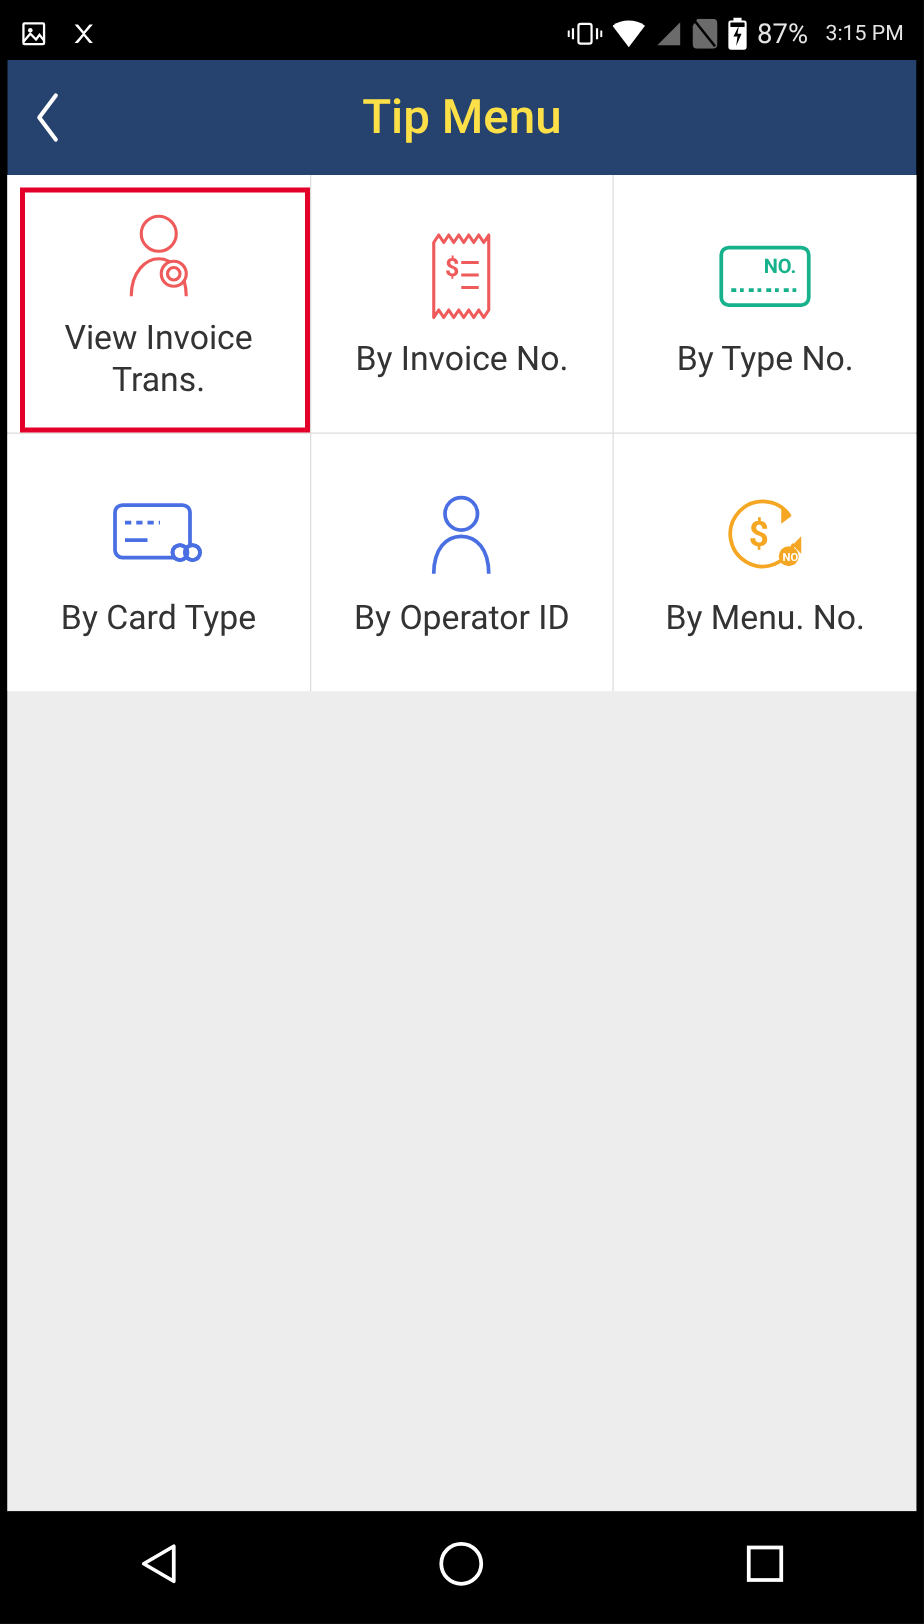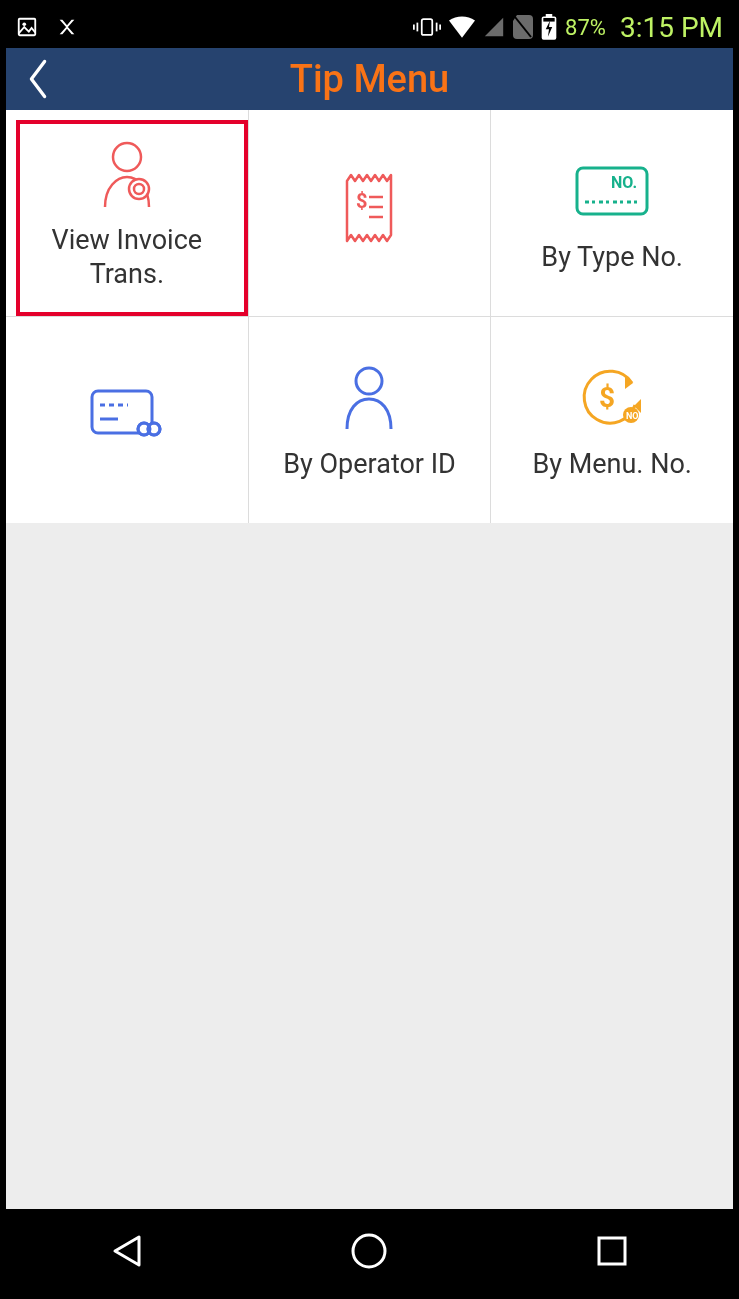--- a/index.html
+++ b/index.html
@@ -7,34 +7,34 @@
   .device {
     width: 739px; height: 1299px;
     border: 6px solid #000;
     background: #000;
     position: relative;
     display: flex; flex-direction: column;
   }
   .status-bar {
     height: 42px;
     background: #000;
-    color: #bef264;
+    color: #e5e5e5;
     display: flex; align-items: center;
     padding: 0 10px;
     font-size: 22px;
     justify-content: space-between;
   }
   .status-left { display: flex; align-items: center; gap: 18px; }
   .status-right { display: flex; align-items: center; gap: 8px; }
   .status-right .pct { font-size: 22px; }
-  .status-right .time { font-size: 28px; margin-left: 6px; }
+  .status-right .time { font-size: 17px; margin-left: 6px; }
   .app-bar {
-    height: 62px;
+    height: 92px;
     background: #26436f;
-    color: #f97316;
+    color: #fde047;
     display: flex; align-items: center;
     position: relative;
   }
   .back-btn {
     position: absolute; left: 18px; top: 0; bottom: 0;
     display: flex; align-items: center;
     cursor: pointer;
   }
   .app-title {
     flex: 1; text-align: center;
@@ -169,20 +169,21 @@
       <div class="tile">
         <div class="icon-wrap">
           <svg width="56" height="70" viewBox="0 0 56 70" fill="none" stroke="#ef5a5a" stroke-width="2.5" stroke-linejoin="round">
             <path d="M6 8 L10 2 L14 8 L18 2 L22 8 L26 2 L30 8 L34 2 L38 8 L42 2 L46 8 L50 2 L50 62 L46 68 L42 62 L38 68 L34 62 L30 68 L26 62 L22 68 L18 62 L14 68 L10 62 L6 68 Z"></path>
             <text x="15" y="35" font-size="20" fill="#ef5a5a" stroke="none" font-weight="bold">$</text>
             <line x1="28" y1="24" x2="42" y2="24"></line>
             <line x1="28" y1="34" x2="42" y2="34"></line>
             <line x1="28" y1="44" x2="42" y2="44"></line>
           </svg>
         </div>
+        <div class="label">By Invoice No.</div>
       </div>
 
       <div class="tile">
         <div class="icon-wrap">
           <svg width="78" height="54" viewBox="0 0 78 54" fill="none" stroke="#17b18c" stroke-width="3" stroke-linejoin="round">
             <rect x="4" y="4" width="70" height="46" rx="6"></rect>
             <text x="38" y="24" font-size="16" fill="#17b18c" stroke="none" font-weight="bold">NO.</text>
             <line x1="12" y1="38" x2="22" y2="38" stroke-dasharray="4 3"></line>
             <line x1="26" y1="38" x2="36" y2="38" stroke-dasharray="4 3"></line>
             <line x1="40" y1="38" x2="50" y2="38" stroke-dasharray="4 3"></line>
@@ -197,20 +198,21 @@
           <svg width="78" height="56" viewBox="0 0 78 56" fill="none" stroke="#4a6fe3" stroke-width="3" stroke-linejoin="round">
             <rect x="4" y="4" width="60" height="42" rx="6"></rect>
             <line x1="12" y1="18" x2="40" y2="18" stroke-dasharray="5 4"></line>
             <line x1="12" y1="32" x2="30" y2="32"></line>
             <circle cx="56" cy="42" r="6" fill="#fff"></circle>
             <circle cx="66" cy="42" r="6" fill="#fff"></circle>
             <circle cx="56" cy="42" r="6"></circle>
             <circle cx="66" cy="42" r="6"></circle>
           </svg>
         </div>
+        <div class="label">By Card Type</div>
       </div>
 
       <div class="tile">
         <div class="icon-wrap">
           <svg width="56" height="66" viewBox="0 0 56 66" fill="none" stroke="#4a6fe3" stroke-width="3">
             <circle cx="28" cy="16" r="13"></circle>
             <path d="M6 64 C6 44 16 34 28 34 C40 34 50 44 50 64"></path>
           </svg>
         </div>
         <div class="label">By Operator ID</div>

